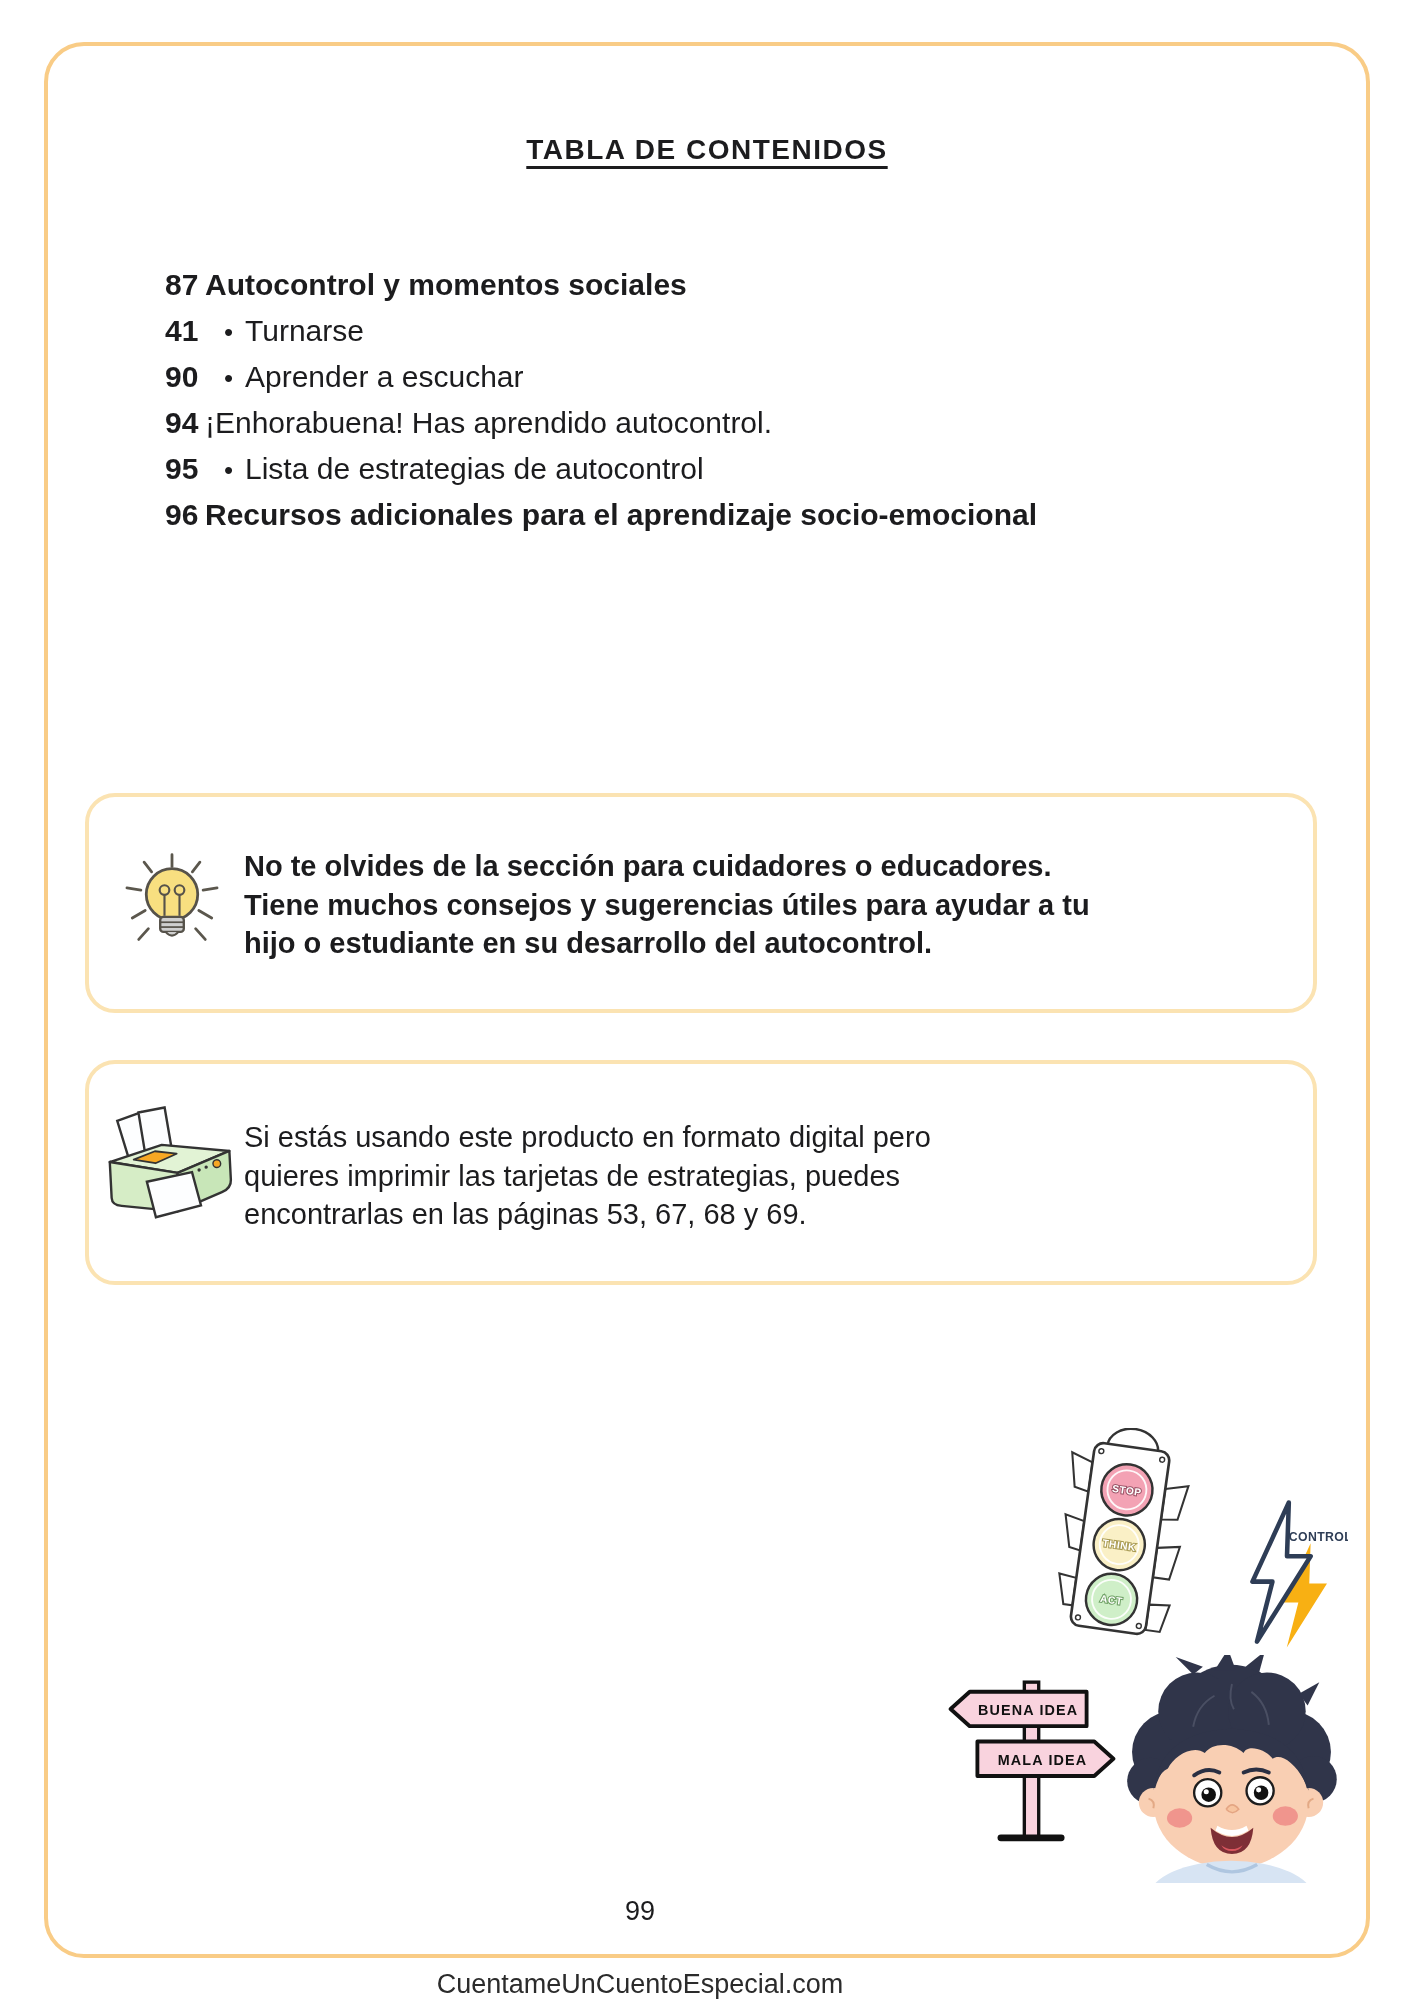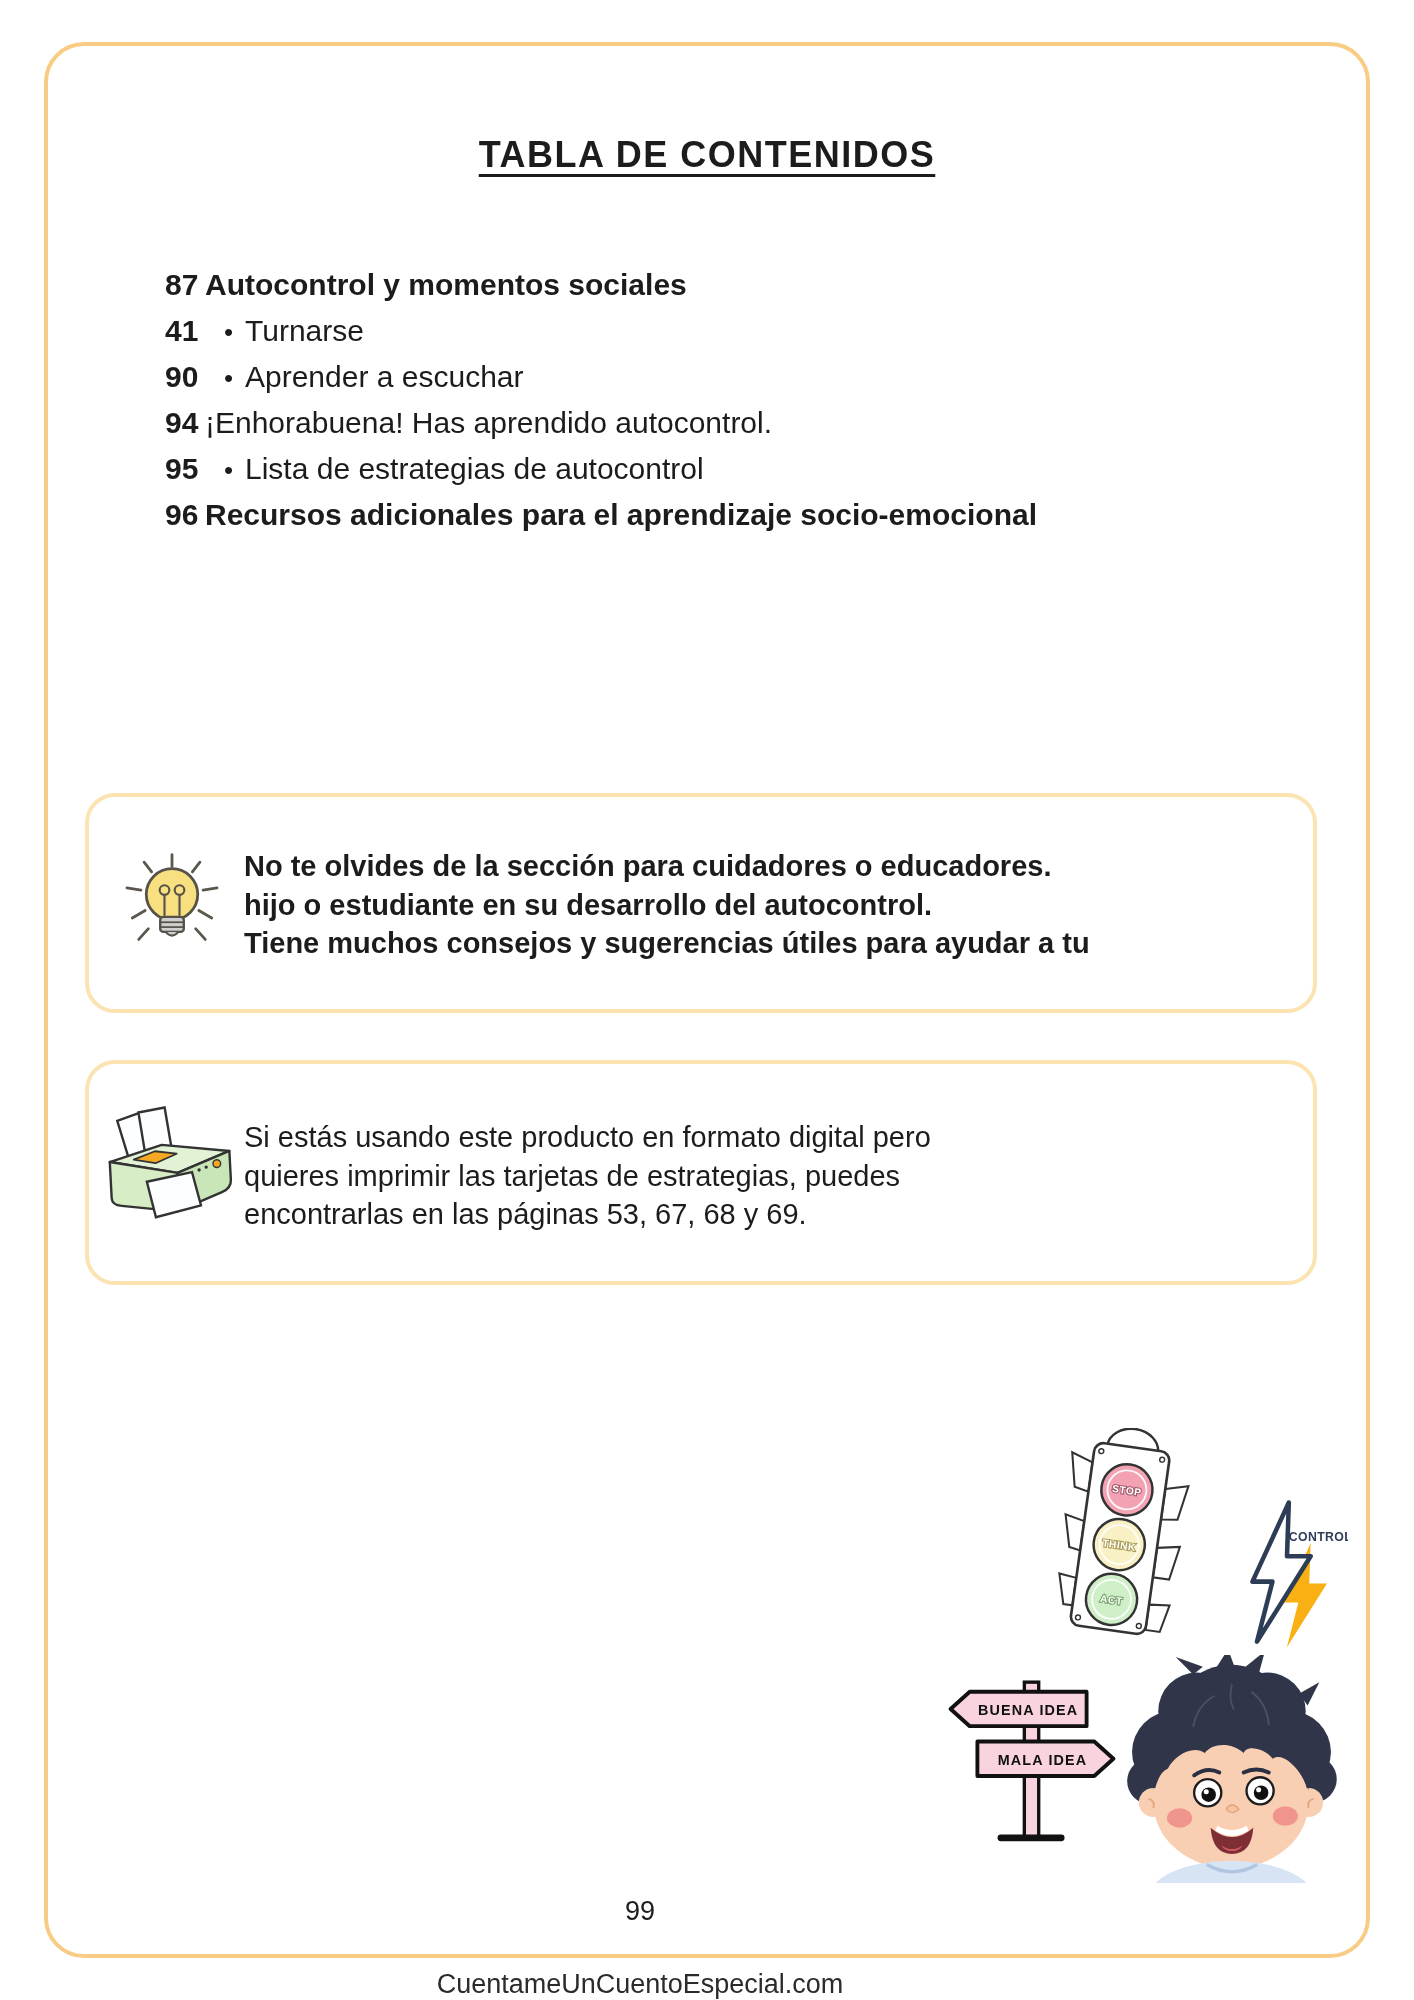--- a/index.html
+++ b/index.html
@@ -6,21 +6,21 @@
   body{
     width:1414px;height:2000px;position:relative;background:#ffffff;
     font-family:"Liberation Sans", sans-serif;color:#1c1c1e;overflow:hidden;
   }
   .page-border{
     position:absolute;left:44px;top:42px;width:1318px;height:1908px;
     border:4px solid #F9CC86;border-radius:40px;
   }
   .title{
     position:absolute;left:44px;top:134px;width:1326px;text-align:center;
-    font-size:36px;font-weight:700;letter-spacing:1.5px;
+    font-size:28px;font-weight:700;letter-spacing:1.5px;
     text-decoration:underline;text-decoration-thickness:3px;text-underline-offset:7px;
   }
   .toc{position:absolute;left:165px;top:262px;width:1150px;}
   .toc-row{display:flex;align-items:baseline;height:46px;font-size:30px;line-height:46px;}
   .toc-num{width:40px;flex:0 0 40px;font-weight:700;}
   .toc-label{margin-left:0;}
   .toc-label.bold{font-weight:700;}
   .toc-bullet{display:inline-block;width:21px;padding-left:19px;font-size:26px;}
   .callout{
     position:absolute;left:85px;width:1224px;
@@ -106,22 +106,22 @@
         <line x1="62" y1="46.5" x2="62" y2="66"></line>
       </g>
       <rect x="44" y="67" width="22" height="14" rx="3" fill="#CFCFCF" stroke="#56524a" stroke-width="2.2"></rect>
       <line x1="44" y1="72" x2="66" y2="72" stroke="#56524a" stroke-width="1.6"></line>
       <line x1="44" y1="76.5" x2="66" y2="76.5" stroke="#56524a" stroke-width="1.6"></line>
       <path d="M49,81 q6,7 12,0" fill="#CFCFCF" stroke="#56524a" stroke-width="2"></path>
     </svg>
   </div>
   <div class="callout-text">
     <div>No te olvides de la sección para cuidadores o educadores.</div>
+    <div>Tiene muchos consejos y sugerencias útiles para ayudar a tu</div>
     <div>hijo o estudiante en su desarrollo del autocontrol.</div>
-    <div>Tiene muchos consejos y sugerencias útiles para ayudar a tu</div>
   </div>
 </div>
 
 <div class="callout callout-2">
   <div class="callout-icon" style="left:14px;top:42px;">
     <svg width="138" height="126" viewBox="0 0 115 105">
       <g transform="rotate(-3 57 52)">
         <polygon points="14,10 34,4 40,36 22,42" fill="#FDFEFF" stroke="#333" stroke-width="2"></polygon>
         <polygon points="32,4 54,1 58,35 36,40" fill="#FDFEFF" stroke="#333" stroke-width="2"></polygon>
         <path d="M6,44 L50,32 L106,40 L62,56 Z" fill="#E2F3D5" stroke="#333" stroke-width="2" stroke-linejoin="round"></path>

